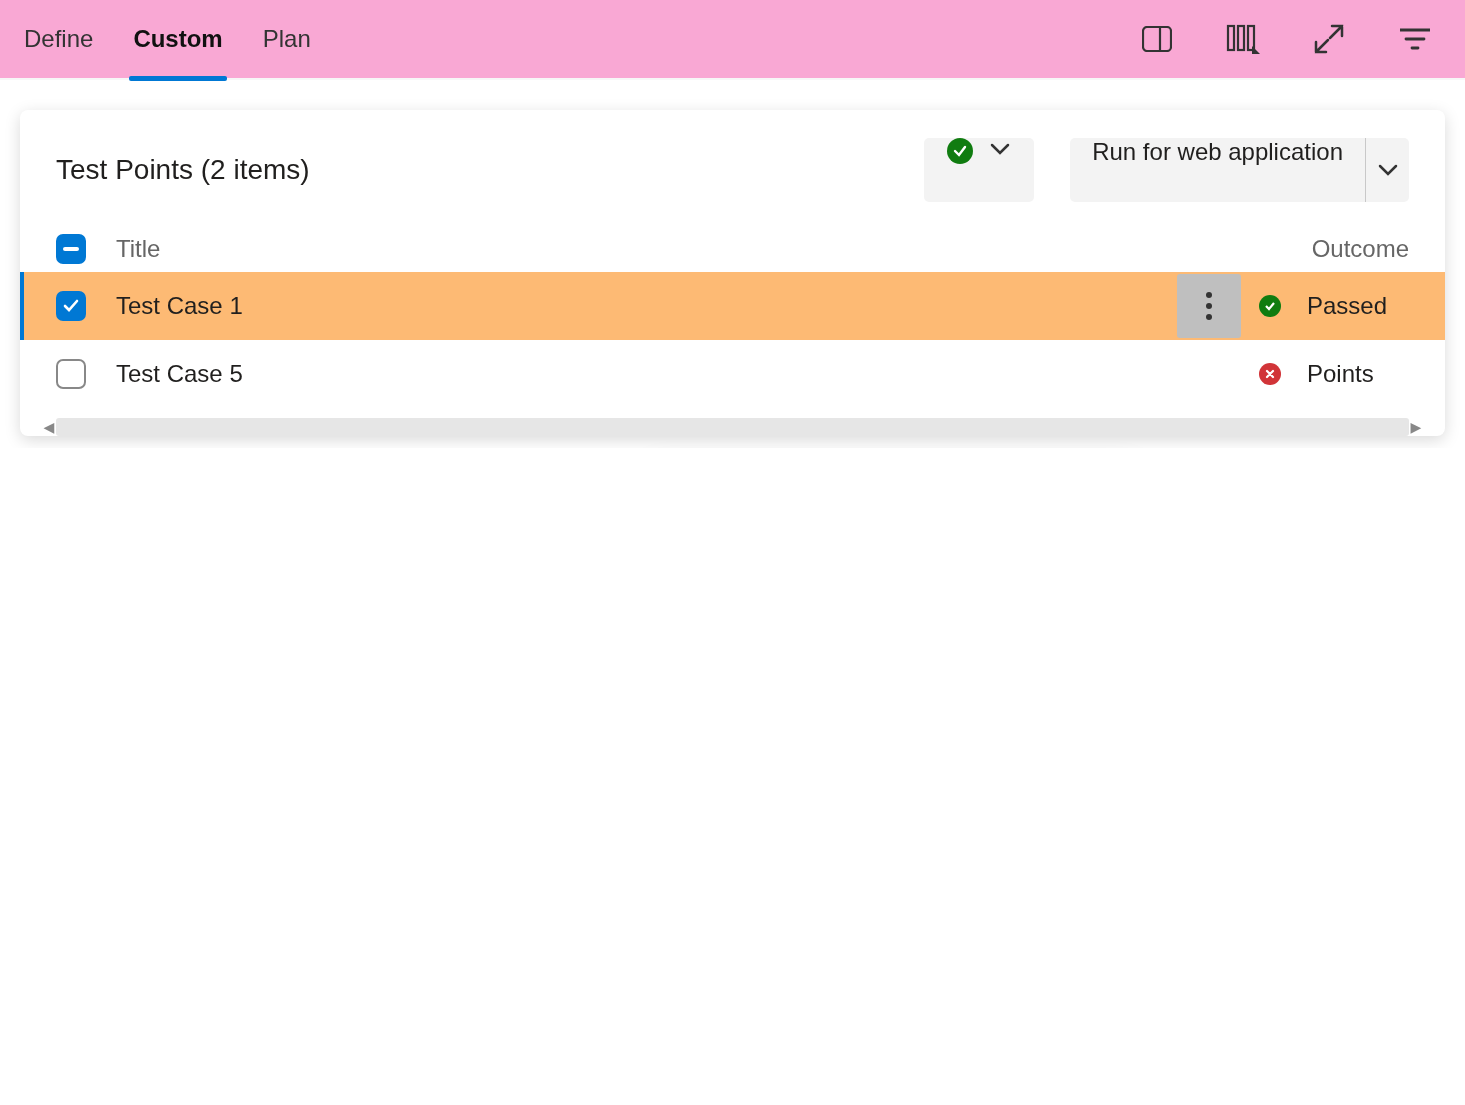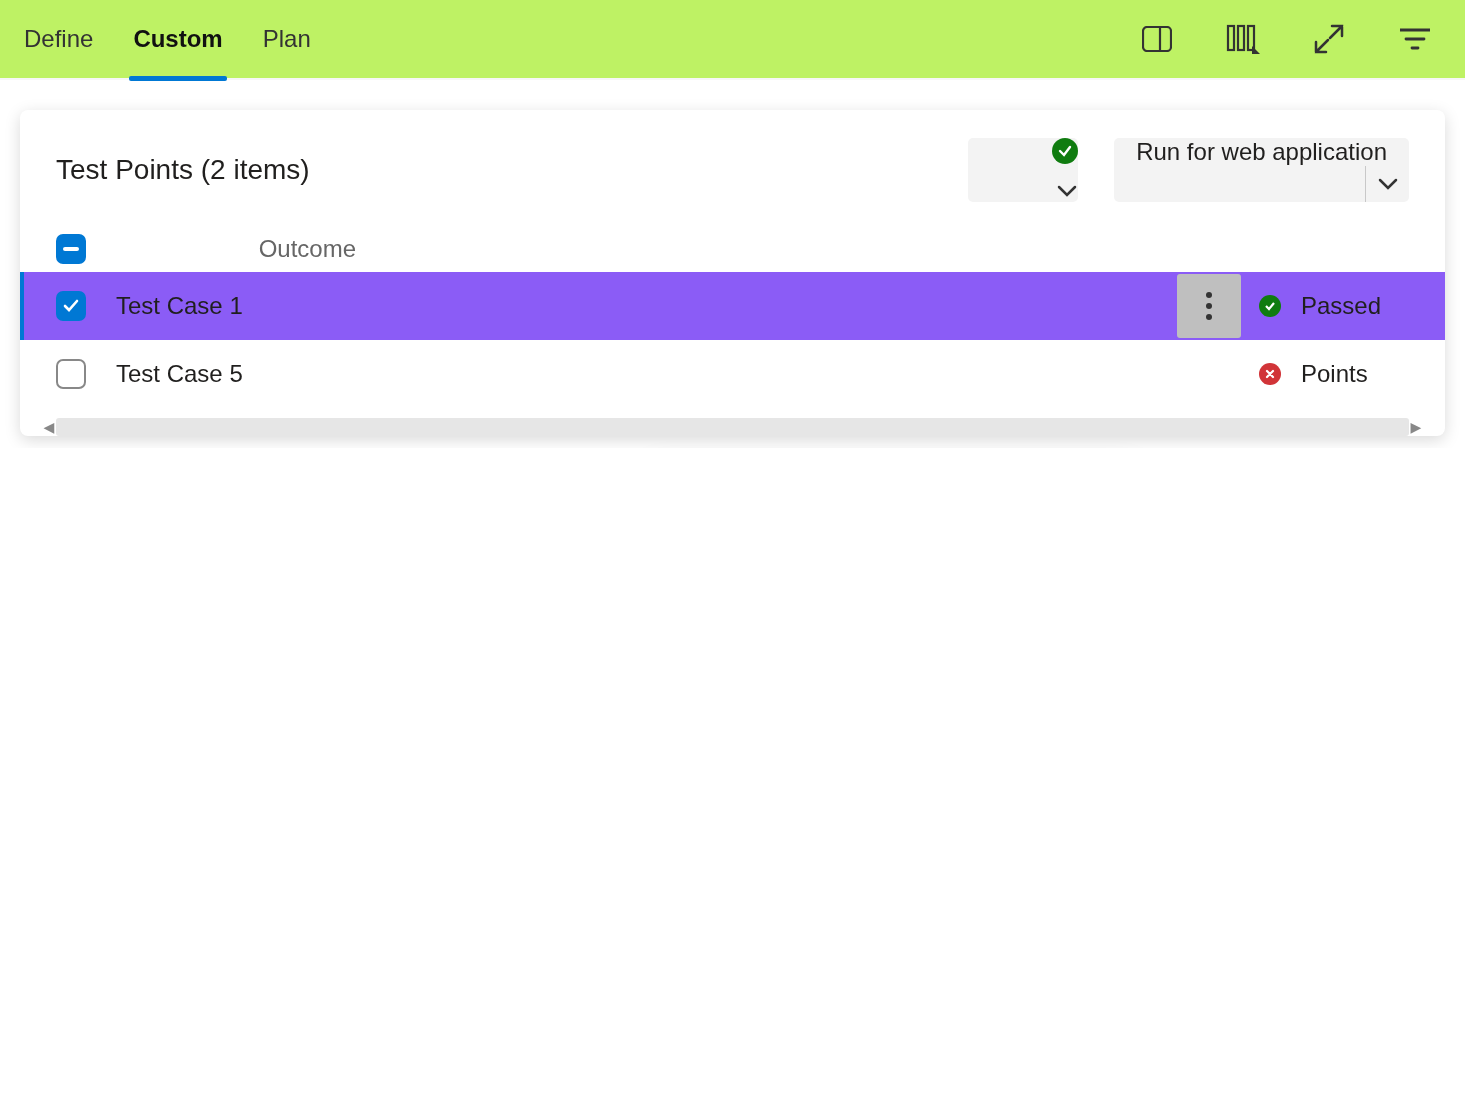--- a/index.html
+++ b/index.html
@@ -5,21 +5,21 @@
   * { box-sizing: border-box; }
   body {
     margin: 0;
     font-family: "Segoe UI", -apple-system, Arial, sans-serif;
     background: #fff;
     color: #201f1e;
     font-size: 24px;
     width: 1465px;
   }
   .tabbar {
-    background: #bef264;
+    background: #f9a8d4;
     display: flex;
     align-items: center;
     height: 80px;
     padding: 16px 20px;
     border-bottom: 2px solid #f7f7f7;
   }
   .tabs { display: flex; gap: 32px; }
   .tab {
     padding: 0 4px;
     height: 80px;
@@ -53,26 +53,25 @@
     position: relative;
   }
   .panel-head {
     display: flex;
     align-items: center;
     padding: 0 36px 24px 36px;
   }
   .panel-title { font-size: 28px; flex: 1; }
   .combo {
     display: flex;
-    align-items: flex-end;
+    align-items: flex-start;
     background: #f3f3f3;
     border-radius: 5px;
     height: 64px;
     cursor: pointer;
-    flex-direction: column;
   }
   .combo.mark { width: 110px; justify-content: center; gap: 16px; margin-right: 36px; }
   .combo.run { padding: 0 0 0 22px; }
   .combo.run .lbl { padding-right: 22px; }
   .combo.run .split {
     border-left: 1px solid #c8c8c8;
     width: 44px; height: 64px;
     display:flex; align-items:center; justify-content:center;
   }
   .chev { width: 22px; height: 22px; }
@@ -92,41 +91,41 @@
   .col-title { flex: 1; }
   .col-more { width: 80px; display:flex; justify-content:center; }
   .col-outcome { width: 160px; text-align: right; padding-left: 10px;}
   .row {
     display: flex;
     align-items: center;
     padding: 0 36px;
     height: 68px;
   }
   .row.sel {
-    background: #8b5cf6;
+    background: #fdba74;
     border-left: 4px solid #0078d4;
     padding-left: 32px;
   }
   .cb {
     width: 30px; height: 30px;
     border: 2px solid #888;
     border-radius: 7px;
     display:flex; align-items:center; justify-content:center;
     cursor: pointer;
   }
   .cb.checked { background: #0078d4; border-color: #0078d4; }
   .cb.indet { background: #0078d4; border-color: #0078d4; }
   .cb.indet .dash { width: 16px; height: 4px; background:#fff; border-radius:2px;}
   .morebtn {
     width:64px; height:64px; display:flex; align-items:center; justify-content:center;
     cursor:pointer;
   }
   .morebtn.pressed { background: #bfbfbf; border-radius: 3px;}
   .dots circle { fill:#333; }
-  .outcome-cell { display:flex; align-items:center; gap: 20px; }
+  .outcome-cell { display:flex; align-items:center; gap: 26px; }
   .ic-pass-sm { width:22px; height:22px; background:#107c10; border-radius:50%; display:inline-flex; align-items:center; justify-content:center;}
   .ic-fail-sm { width:22px; height:22px; background:#d13438; border-radius:50%; display:inline-flex; align-items:center; justify-content:center;}
   .scrollbar {
     margin: 10px 36px 12px 36px;
     height: 18px;
     background: #e6e6e6;
     border-radius: 3px;
     position: relative;
   }
   .scrollbar .thumb-l, .scrollbar .thumb-r {
@@ -223,20 +222,21 @@
       </span>
     </div>
   </div>
 
   <div class="table-header">
     <div class="col-chk">
       <div class="cb indet">
           <div class="dash"></div>
         </div>
     </div>
+    <div class="col-title">Title</div>
     <div class="col-more"></div>
     <div class="col-outcome">Outcome</div>
   </div>
 
   <div class="row sel">
     <div class="col-chk">
       <div class="cb checked">
         <svg width="18" height="18" viewBox="0 0 18 18">
             <path d="M3 9 L7 13 L15 4" fill="none" stroke="#fff" stroke-width="2.6" stroke-linecap="round"></path>
           </svg>

